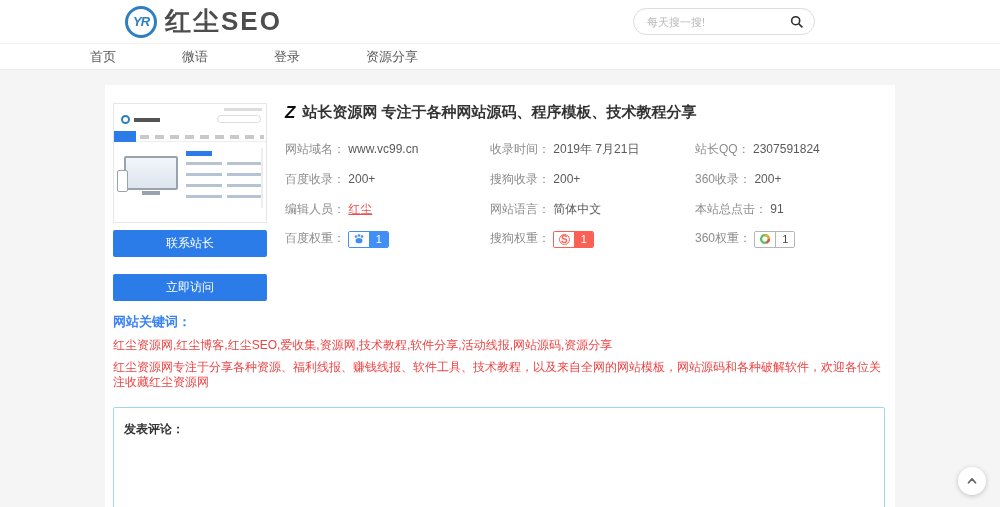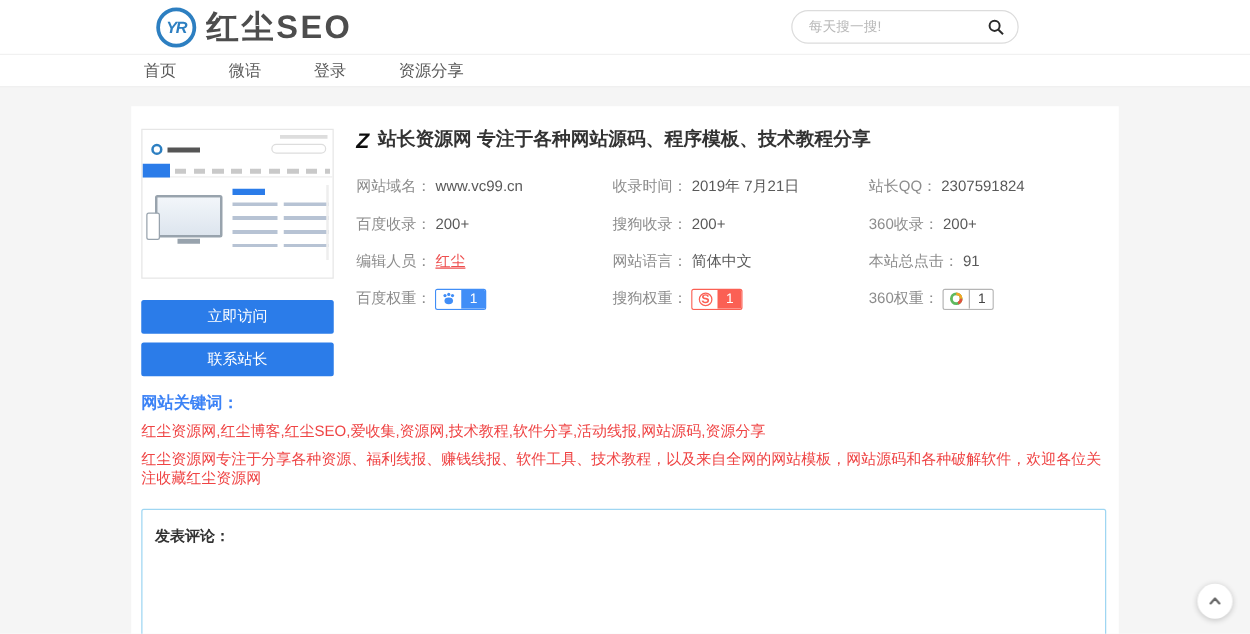--- a/index.html
+++ b/index.html
@@ -13,21 +13,21 @@
   .logo-circle { width:32px; height:32px; border:3px solid #2d7fc1; border-radius:50%; display:flex; align-items:center; justify-content:center;
                  color:#2d7fc1; font-weight:bold; font-style:italic; font-size:13px; letter-spacing:-1px; }
   .logo-text { font-size:26px; font-weight:bold; color:#4d4d4d; letter-spacing:2px; }
   .searchbox { width:182px; height:27px; border:1px solid #dcdcdc; border-radius:14px; background:#fff; display:flex; align-items:center; padding:0 8px 0 13px; }
   .searchbox input { flex:1; border:none; outline:none; font-size:11px; color:#333; background:transparent; min-width:0; }
   .searchbox input::placeholder { color:#b9b9b9; }
   .search-btn { border:none; background:none; cursor:pointer; display:flex; align-items:center; padding:2px; }
 
   
   .mainnav { height:26px; background:#fff; border-bottom:1px solid #ececec; }
-  .nav-inner { padding-left:115px; display:flex; gap:42px; }
+  .nav-inner { padding-left:90px; display:flex; gap:66px; }
   .nav-item { font-size:13px; color:#595959; line-height:25px; text-decoration:none; cursor:pointer; }
 
   
   .card { width:790px; margin:15px auto 0; background:#fff; padding:18px 10px 0 8px; height:490px; }
   .card-top { display:flex; }
   .col-left { width:154px; flex:none; }
   .thumb { width:154px; height:120px; border:1px solid #e6e6e6; background:#fff; position:relative; overflow:hidden; }
   .t-topbar { position:absolute; top:4px; right:4px; width:38px; height:3px; background:#ddd; }
   .t-logodot { position:absolute; left:7px; top:11px; width:9px; height:9px; border:2px solid #2d7fc1; border-radius:50%; }
   .t-logotxt { position:absolute; left:20px; top:14px; width:26px; height:4px; background:#555; }
@@ -133,22 +133,22 @@
           <div class="t-tabs"></div>
         </div>
         <div class="t-monitor"></div>
         <div class="t-stand"></div>
         <div class="t-phone"></div>
         <div class="t-listhead"></div>
         <div class="t-list1"></div>
         <div class="t-list2"></div>
         <div class="t-side"></div>
       </div>
+      <button class="btn">联系站长</button>
       <button class="btn first">立即访问</button>
-      <button class="btn">联系站长</button>
     </div>
 
     <div class="col-right">
       <h1 class="site-title">
         <span class="favicon">Z</span>
         <span>站长资源网 专注于各种网站源码、程序模板、技术教程分享</span>
       </h1>
 
       <div class="info-grid">
         <div class="info-row">

